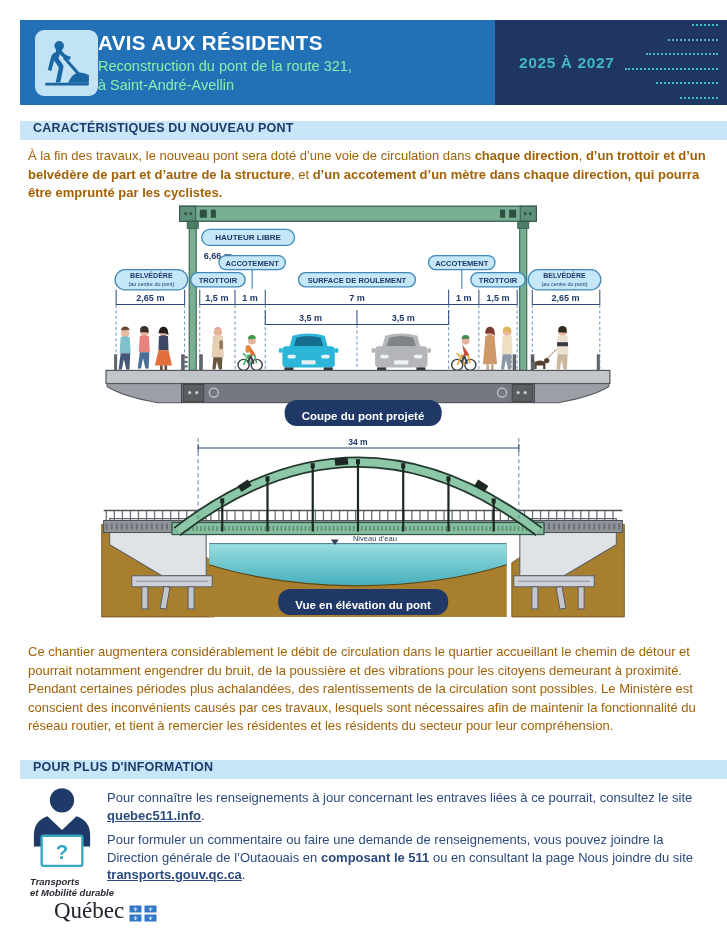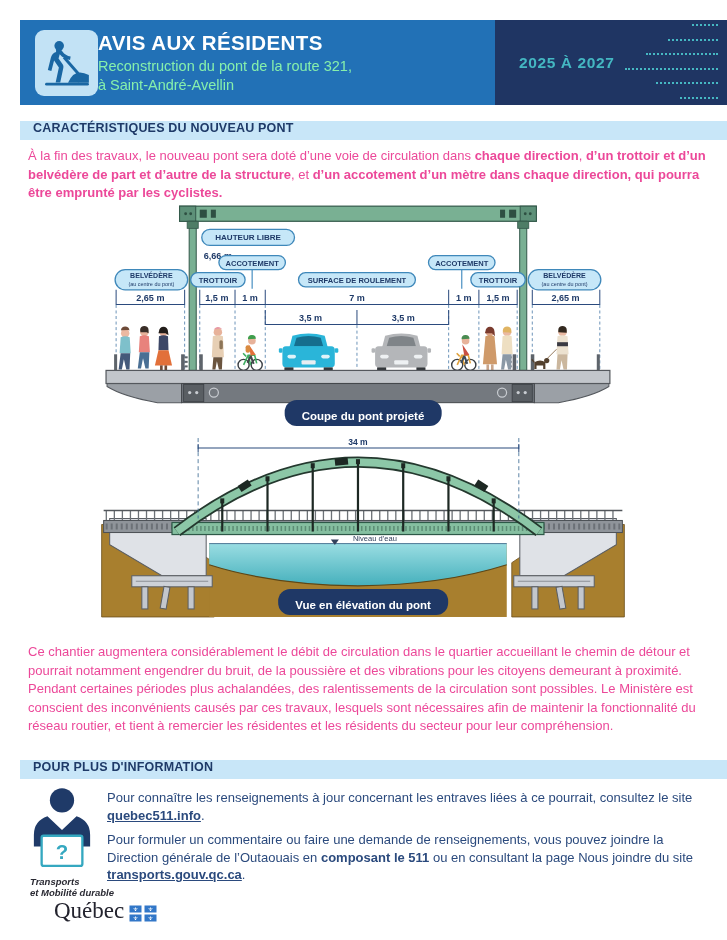--- a/index.html
+++ b/index.html
@@ -19,21 +19,21 @@
   .period { position:absolute; left:24px; top:50%; transform:translateY(-50%);
             color:#44b7c2; font-size:15.5px; font-weight:bold; letter-spacing:.6px; }
   .dots { position:absolute; right:9px; top:4px; height:76px; display:flex; flex-direction:column;
           justify-content:space-between; align-items:flex-end; }
   .dot-row { border-top:2.5px dotted #46b8c3; height:3px; }
   
   .band { position:absolute; left:20px; width:707px; height:19px; background:#c8e6f8;
           display:flex; padding-left:13px; }
   .band span { font-size:12.5px; font-weight:bold; color:#1f3a68; letter-spacing:.2px; }
   
-  .para { position:absolute; font-size:13px; line-height:18.6px; color:#ec4899; }
+  .para { position:absolute; font-size:13px; line-height:18.6px; color:#a16207; }
   .para .b, .b { font-weight:bold; }
   a.link { color:#2b4a7d; font-weight:bold; text-decoration:underline; }
   
   .diagram { position:absolute; }
   .caption-pill { position:absolute; left:50%; transform:translateX(-50%);
                   background:#1f3866; color:#fff; font-size:11.5px; font-weight:bold;
                   padding:10px 17px 4px; border-radius:12px; white-space:nowrap; }
   svg text { font-family:"Liberation Sans", sans-serif; }
   
   .info { position:absolute; left:30px; top:786px; display:flex; gap:13px; }

